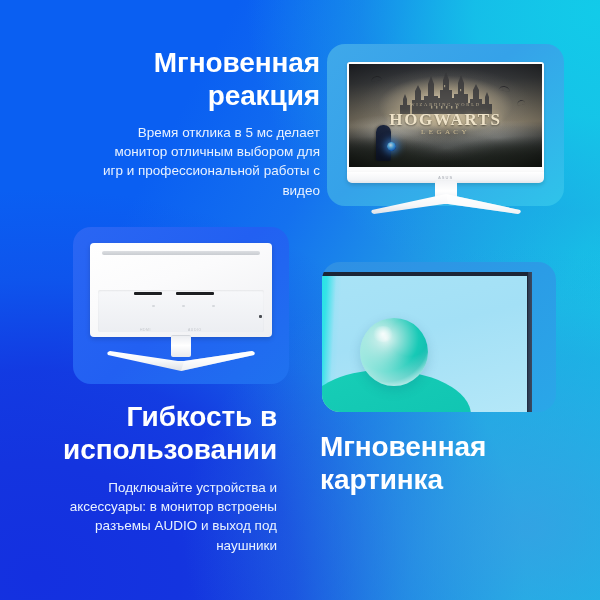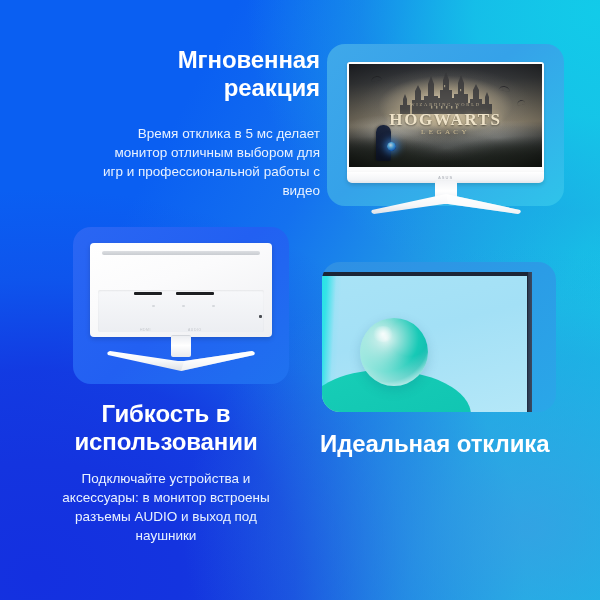--- a/index.html
+++ b/index.html
@@ -278,31 +278,31 @@
     background: radial-gradient(circle at 50% 50%, rgba(255,255,255,0.85) 0%, rgba(255,255,255,0.0) 72%);
   }
   .ips-edge {
     position: absolute; right: 0; top: 0; width: 4px; height: 100%;
     background: linear-gradient(90deg, #2b3950 0%, #3a4a63 100%);
   }
 
   
   .tb { position: absolute; }
   .tb h2 {
-    font-size: 24px; font-weight: 700; color: #ffffff; line-height: 1.18;
+    font-size: 28px; font-weight: 700; color: #ffffff; line-height: 1.18;
     letter-spacing: -0.1px;
   }
   .tb p {
     font-size: 13.5px; font-weight: 400; color: #e9f2ff; line-height: 1.42;
     letter-spacing: 0px;
   }
   #text-response { left: 96px; top: 46px; width: 224px; text-align: right; }
-  #text-response p { margin-top: 21px; }
-
-  #text-flex { left: 55px; top: 400px; width: 222px; text-align: center; }
+  #text-response p { margin-top: 11px; }
+
+  #text-flex { left: 55px; top: 400px; width: 222px; text-align: right; }
   #text-flex p { margin-top: 12px; }
 
   #text-ips { left: 320px; top: 430px; width: 250px; text-align: left; }
   #text-ips p { margin-top: 12px; }
 </style>
 </head>
 <body>
 
 <div id="poster">
 
@@ -423,16 +423,16 @@
     <h2>Мгновенная реакция</h2>
     <p>Время отклика в 5 мс делает монитор отличным выбором для игр и профессиональной работы с видео</p>
   </div>
 
   <div class="tb" id="text-flex">
     <h2>Гибкость в использовании</h2>
     <p>Подключайте устройства и аксессуары: в монитор встроены разъемы AUDIO и выход под наушники</p>
   </div>
 
   <div class="tb" id="text-ips">
-    <h2>Идеальная отклика</h2>
+    <h2>Мгновенная картинка</h2>
   </div>
 
 </div>
 
 </body></html>

